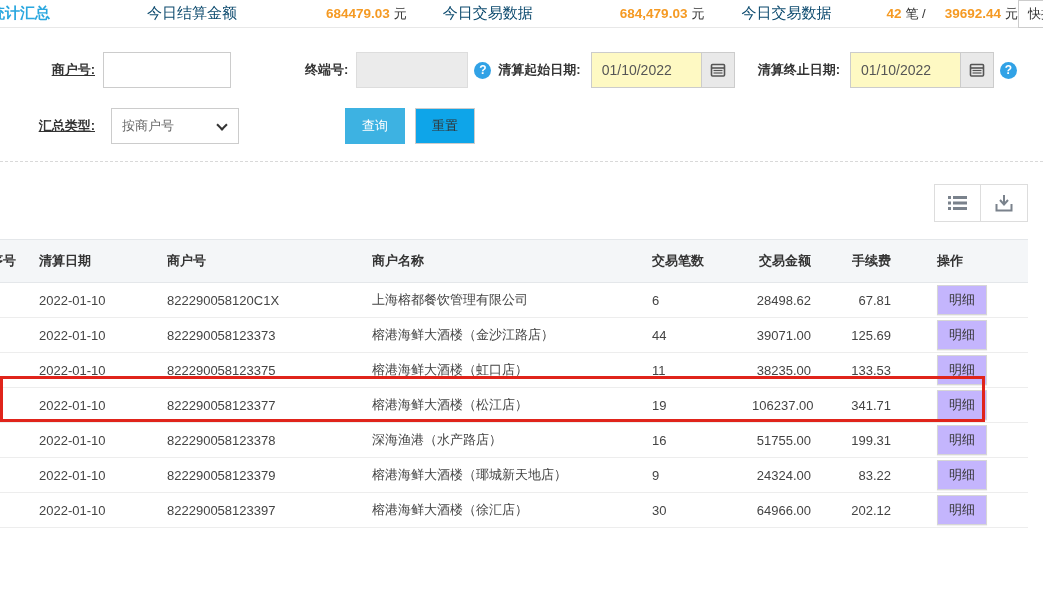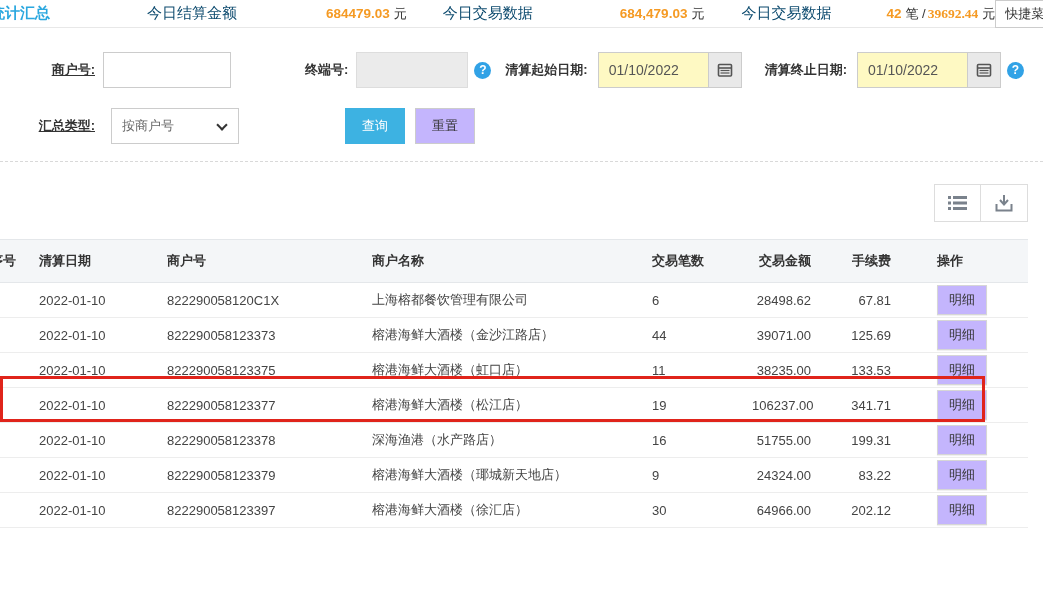--- a/index.html
+++ b/index.html
@@ -7,42 +7,42 @@
   body { font-family:"Liberation Sans","DejaVu Sans",sans-serif; width:1043px; height:605px; overflow:hidden; position:relative; color:#333; }
 
   
   .topbar { height:28px; display:flex; align-items:center; border-bottom:1px solid #e8e8e8; white-space:nowrap; }
   .topbar .title { font-size:15px; font-weight:bold; color:#2aa7df; margin-left:-10px; }
   .accent-bar { width:4px; height:17px; background:#f59a23; margin-left:83px; }
   .stat-label { font-size:15px; color:#0c4a6e; }
   .stat-value { font-size:13.5px; font-weight:bold; color:#f59a23; }
   .stat-unit { font-size:13px; color:#333; margin-left:4px; }
   .ml14{margin-left:14px;} .ml89{margin-left:89px;} .ml36{margin-left:36px;} .ml87{margin-left:87px;}
-  .ml37{margin-left:37px;} .ml55{margin-left:55px;} .ml6{margin-left:2px;font-family:Liberation Serif, serif;}
+  .ml37{margin-left:37px;} .ml55{margin-left:55px;} .ml6{margin-left:19px;}
   .quick-menu { margin-left:auto; margin-right:-2px; border:1px solid #ccc; background:#fff; font-size:13px; color:#333; padding:4px 9px; cursor:pointer; font-family:inherit; }
 
   
   .filters { height:134px; border-bottom:1px dashed #d9d9d9; padding-top:24px; }
   .filter-row { display:flex; align-items:center; height:36px; }
   .filter-row.row2 { margin-top:20px; }
   .f-label { font-size:13px; font-weight:bold; color:#333; text-align:right; }
   .w90 { width:95px;text-decoration:underline; }
   .t-input { width:128px; height:36px; border:1px solid #ccc; background:#fff; margin-left:8px; font-size:13px; padding:0 8px; color:#333; font-family:inherit; }
   .t-input.disabled { background:#ebebeb; border-color:#ddd; width:112px; margin-left:8px; }
   .lbl-terminal { margin-left:74px; }
   .help-icon { width:17px; height:17px; border-radius:50%; background:#31a2e6; color:#fff; font-size:12px; font-weight:bold; display:flex; align-items:center; justify-content:center; margin-left:6px; cursor:pointer; flex:none; }
-  .lbl-date1 { margin-left:14px; }
+  .lbl-date1 { margin-left:7px; }
   .lbl-date2 { margin-left:23px; }
   .date-group { display:flex; margin-left:10px; height:36px; }
   .date-input { width:110px; height:36px; border:1px solid #ccc; border-right:none; background:#fef9c3; font-size:14px; color:#555; padding:0 10px; font-family:inherit; }
   .cal-btn { width:34px; height:36px; border:1px solid #ccc; background:#e9e9e9; display:flex; align-items:center; justify-content:center; cursor:pointer; }
   .select-box { position:relative; width:128px; height:36px; border:1px solid #ccc; background:#fff; margin-left:16px; font-size:13px; color:#666; display:flex; align-items:center; padding:0 10px; cursor:pointer; }
   .chevron { position:absolute; right:12px; top:12px; width:8px; height:8px; border-right:2px solid #333; border-bottom:2px solid #333; transform:rotate(45deg); }
   .btn-query { margin-left:106px; background:#3db2e2; color:#fff; border:none; font-size:13px; padding:9px 17px; cursor:pointer; font-family:inherit; }
-  .btn-reset { margin-left:10px; background:#c4b5fd; color:#333; border:1px solid #ccc; font-size:13px; padding:8px 16px; cursor:pointer; font-family:inherit; }
+  .btn-reset { margin-left:10px; background:#0ea5e9; color:#333; border:1px solid #ccc; font-size:13px; padding:8px 16px; cursor:pointer; font-family:inherit; }
 
   
   .tools { height:77px; position:relative; }
   .tool-group { position:absolute; top:22px; right:15px; display:flex; }
   .tool-btn { width:47px; height:38px; border:1px solid #ddd; background:#fff; display:flex; align-items:center; justify-content:center; cursor:pointer; }
   .tool-btn + .tool-btn { border-left:none; }
 
   
   .table-wrap { margin-left:-22px; width:1050px; border-right:1px solid #e8e8e8; }
   table { width:1050px; table-layout:fixed; border-collapse:collapse; }

